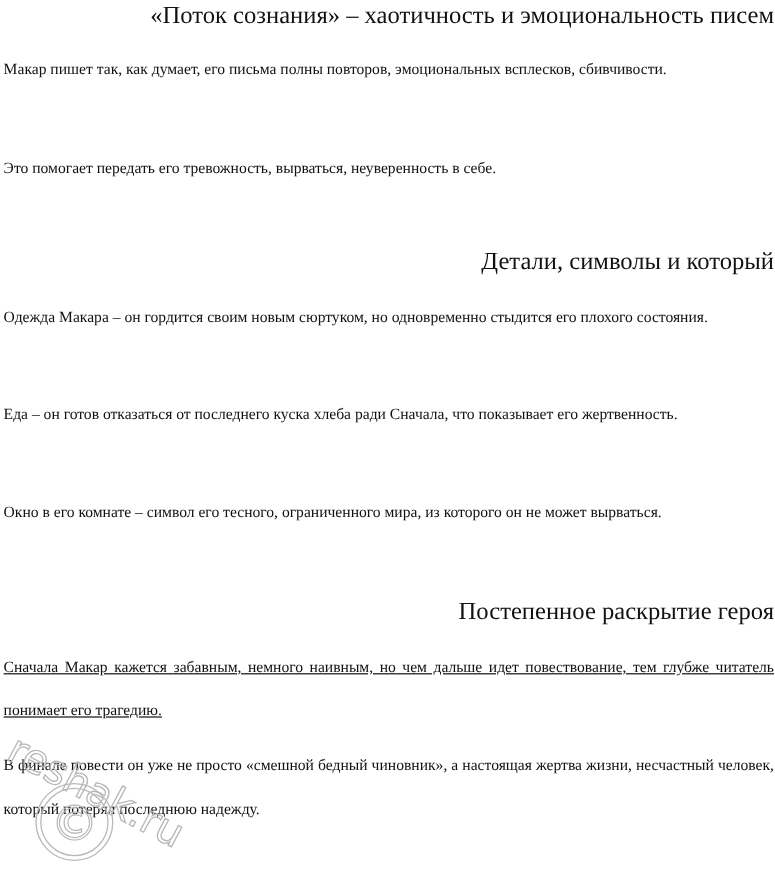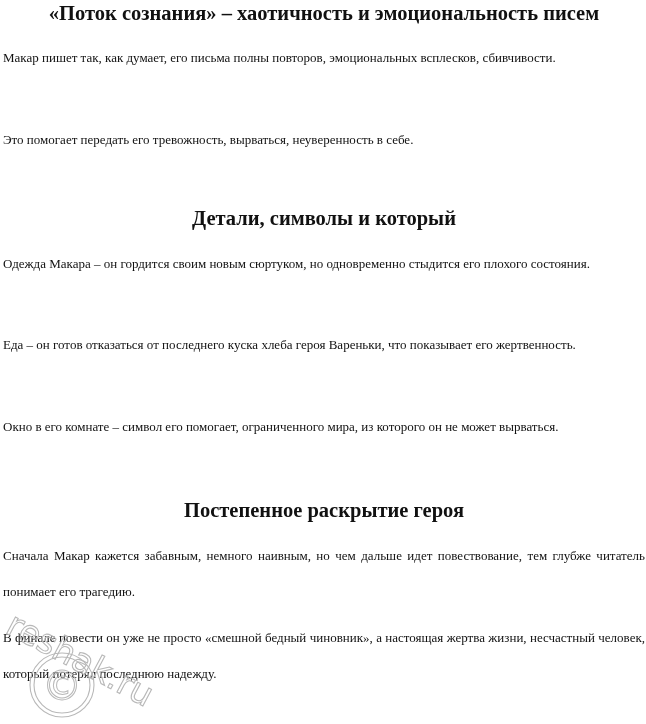--- a/index.html
+++ b/index.html
@@ -15,25 +15,25 @@
       font-family: "Liberation Serif", serif;
       color: #111111;
     }
     .page {
       position: absolute;
       left: 3px;
       top: 0;
       width: 642px;
     }
     .heading {
-      font-weight: bold;
+      font-weight: normal;
       font-size: 20.5px;
       line-height: 24px;
       margin: 0;
-      text-align: center;
+      text-align: right;
     }
     .para {
       font-size: 13px;
       line-height: 36px;
       margin: 0;
       text-align: justify;
       text-align-last: left;
     }
     .watermark {
       position: absolute;
@@ -48,25 +48,25 @@
 <body>
 
 <div class="page">
 
   <h3 class="heading" style="position:absolute; top:1px; left:0; width:642px;">«Поток сознания» – хаотичность и эмоциональность писем</h3>
   <p class="para" style="position:absolute; top:40px; left:0; width:642px;">Макар пишет так, как думает, его письма полны повторов, эмоциональных всплесков, сбивчивости.</p>
   <p class="para" style="position:absolute; top:122px; left:0; width:642px;">Это помогает передать его тревожность, вырваться, неуверенность в себе.</p>
 
   <h3 class="heading" style="position:absolute; top:206px; left:0; width:642px;">Детали, символы и который</h3>
   <p class="para" style="position:absolute; top:246px; left:0; width:642px;">Одежда Макара – он гордится своим новым сюртуком, но одновременно стыдится его плохого состояния.</p>
-  <p class="para" style="position:absolute; top:327px; left:0; width:642px;">Еда – он готов отказаться от последнего куска хлеба героя Вареньки, что показывает его жертвенность.</p>
-  <p class="para" style="position:absolute; top:409px; left:0; width:642px;">Окно в его комнате – символ его помогает, ограниченного мира, из которого он не может вырваться.</p>
+  <p class="para" style="position:absolute; top:327px; left:0; width:642px;">Еда – он готов отказаться от последнего куска хлеба ради Сначала, что показывает его жертвенность.</p>
+  <p class="para" style="position:absolute; top:409px; left:0; width:642px;">Окно в его комнате – символ его тесного, ограниченного мира, из которого он не может вырваться.</p>
 
   <h3 class="heading" style="position:absolute; top:498px; left:0; width:642px;">Постепенное раскрытие героя</h3>
-  <p class="para" style="position:absolute; top:538px; left:0; width:642px;">Сначала Макар кажется забавным, немного наивным, но чем дальше идет повествование, тем глубже читатель понимает его трагедию.</p>
+  <p class="para" style="position:absolute; top:538px; left:0; width:642px;text-decoration:underline;">Сначала Макар кажется забавным, немного наивным, но чем дальше идет повествование, тем глубже читатель понимает его трагедию.</p>
   <p class="para" style="position:absolute; top:620px; left:0; width:642px;">В финале повести он уже не просто «смешной бедный чиновник», а настоящая жертва жизни, несчастный человек, который потерял последнюю надежду.</p>
 
 </div>
 
 <svg class="watermark" viewBox="0 0 200 124" xmlns="http://www.w3.org/2000/svg">
   <g fill="none" stroke="#b8b8b8" stroke-width="1.1">
     <circle cx="62" cy="85" r="32"></circle>
     <circle cx="62" cy="85" r="28"></circle>
   </g>
   <text x="62" y="100" text-anchor="middle" font-family="DejaVu Sans, sans-serif" font-size="40" fill="none" stroke="#b8b8b8" stroke-width="1">©</text>

